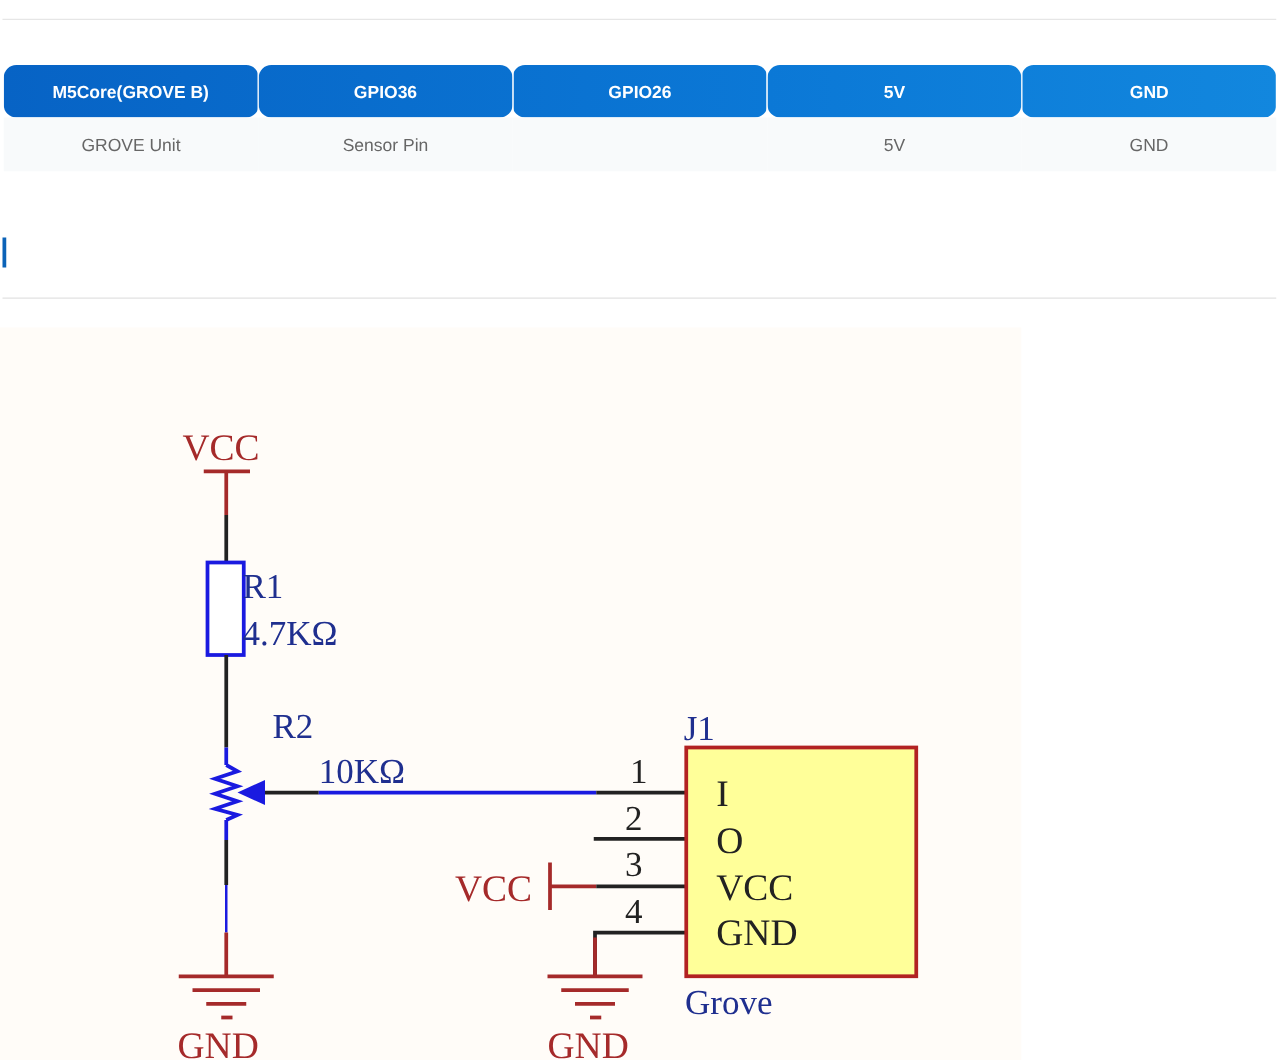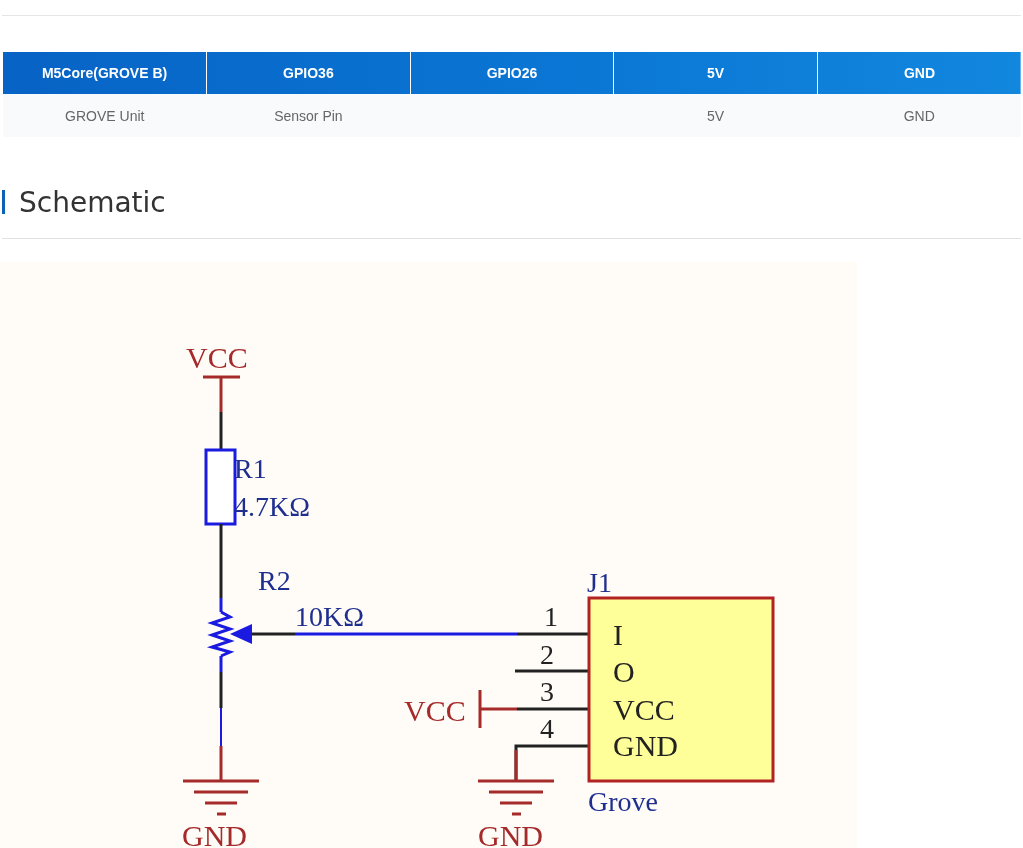--- a/index.html
+++ b/index.html
@@ -4,28 +4,28 @@
 <style>
   html, body { margin: 0; padding: 0; background: #ffffff; }
   body { width: 1023px; height: 848px; overflow: hidden; position: relative;
          font-family: "Liberation Sans", "DejaVu Sans", sans-serif; }
   .top-rule { position: absolute; left: 2px; right: 2px; top: 15px; height: 1px; background: #e6e6e6; }
   table.pin-table { position: absolute; left: 3px; top: 52px; width: 1018px;
          border-collapse: collapse; table-layout: fixed; font-size: 14px; }
   .pin-table th { height: 42px; color: #ffffff; font-weight: bold; font-size: 14px;
          background: #0a6fd0; border-right: 1px solid #ffffff; text-align: center; padding: 0; }
   .pin-table thead tr { background: linear-gradient(90deg, #0763c5 0%, #0b78d6 60%, #1287de 100%); }
-  .pin-table th { background: transparent; }
+  .pin-table th { background: transparent; border-radius: 10px; }
   .pin-table th:last-child { border-right: none; }
   .pin-table td { height: 43px; color: #666; text-align: center; background: #f8fafb; padding: 0; }
   .section-title { position: absolute; left: 2px; top: 185px; height: 34px; display: flex; align-items: center; }
   .title-bar { width: 3px; height: 24px; background: #0b63b8; margin-right: 14px; }
   .title-text { font-size: 28px; color: #333; font-family: "DejaVu Sans", sans-serif; font-weight: normal; letter-spacing: 0px; }
   .section-rule { position: absolute; left: 2px; right: 2px; top: 238px; height: 1px; background: #e2e2e2; }
-  .schematic-wrap { position: absolute; left: 0; top: 262px; width: 817px; height: 586px; background: #fffcf8; padding-left: 40px; }
+  .schematic-wrap { position: absolute; left: 0; top: 262px; width: 817px; height: 586px; background: #fffcf8; }
   svg text { font-family: "Liberation Serif", "DejaVu Serif", serif; }
 </style>
 </head>
 <body>
 
 <div class="top-rule"></div>
 
 <table class="pin-table">
   <thead>
     <tr>
@@ -42,21 +42,20 @@
       <td>Sensor Pin</td>
       <td></td>
       <td>5V</td>
       <td>GND</td>
     </tr>
   </tbody>
 </table>
 
 <div class="section-title">
   <div class="title-bar"></div>
-  <h2 class="title-text" style="margin:0">Schematic</h2>
 </div>
 <div class="section-rule"></div>
 
 <div class="schematic-wrap">
   <svg width="817" height="586" viewBox="0 262 817 586">
 
     <text x="146" y="368" font-size="30" fill="#a52a2a">VCC</text>
     <line x1="163" y1="377" x2="200" y2="377" stroke="#a52a2a" stroke-width="3"></line>
     <line x1="181" y1="377" x2="181" y2="412" stroke="#a52a2a" stroke-width="3"></line>
     <line x1="181" y1="412" x2="181" y2="450" stroke="#222" stroke-width="3"></line>

